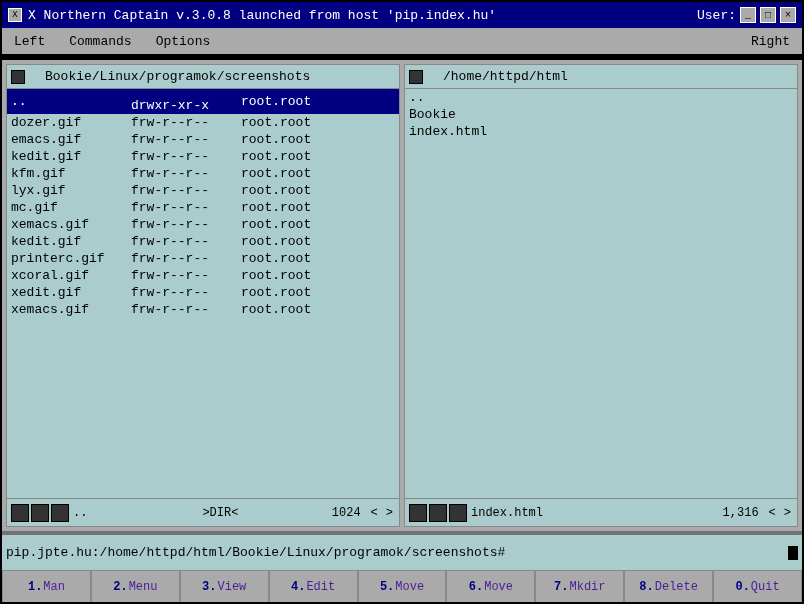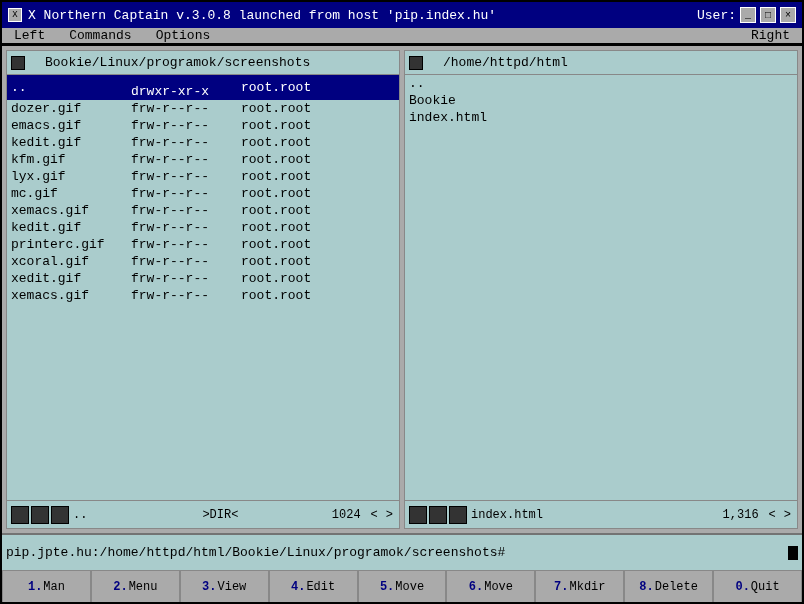--- a/index.html
+++ b/index.html
@@ -53,22 +53,22 @@
       background: #aaaaaa;
       border: 1px solid #fff;
       display: flex; align-items:center; justify-content:center;
       font-size: 10px; color: #000;
       cursor: pointer;
     }
     .menu-bar {
       background: #aaaaaa;
       display: flex;
       align-items: stretch;
-      border-bottom: 3px solid #000000;
-      height: 18px;
+      border-bottom: 6px solid #000000;
+      height: 32px;
     }
     .menu-item {
       padding: 4px 12px;
       cursor: pointer;
       display: flex; align-items: center;
       font-size: 13px;
       color: #000;
     }
     .menu-spacer { flex: 1; }
     .menu-right {
@@ -177,21 +177,21 @@
       font-size: 12px;
       color: #000;
       padding: 0 2px;
       cursor: pointer;
     }
     .command-line-bar {
       background: #aacccc;
       padding: 10px 4px;
       display: flex;
       align-items: center;
-      border-top: 2px solid #737373;
+      border-top: 4px solid #737373;
       min-height: 26px;
     }
     .command-input {
       flex: 1;
       background: #aacccc;
       border: none;
       outline: none;
       font-family: 'Courier New', Courier, monospace;
       font-size: 13px;
       color: #000;
@@ -217,21 +217,21 @@
       display: flex;
       align-items: center;
       justify-content: center;
       font-size: 12px;
       font-family: 'Courier New', Courier, monospace;
       cursor: pointer;
       color: #000;
       padding: 2px 0;
     }
     .fn-num { color: #000080; font-weight: bold; margin-right: 1px; }
-    .fn-label { color: #000000; text-align: center; }
+    .fn-label { color: #4c1d95; text-align: center; }
   </style>
 </head>
 <body>
 
 <div class="window">
 
   <div class="title-bar">
     <div class="title-bar-left">
       <div class="title-bar-icon">X</div>
       <span class="title-bar-text">X Northern Captain v.3.0.8  launched from host 'pip.index.hu'</span>

